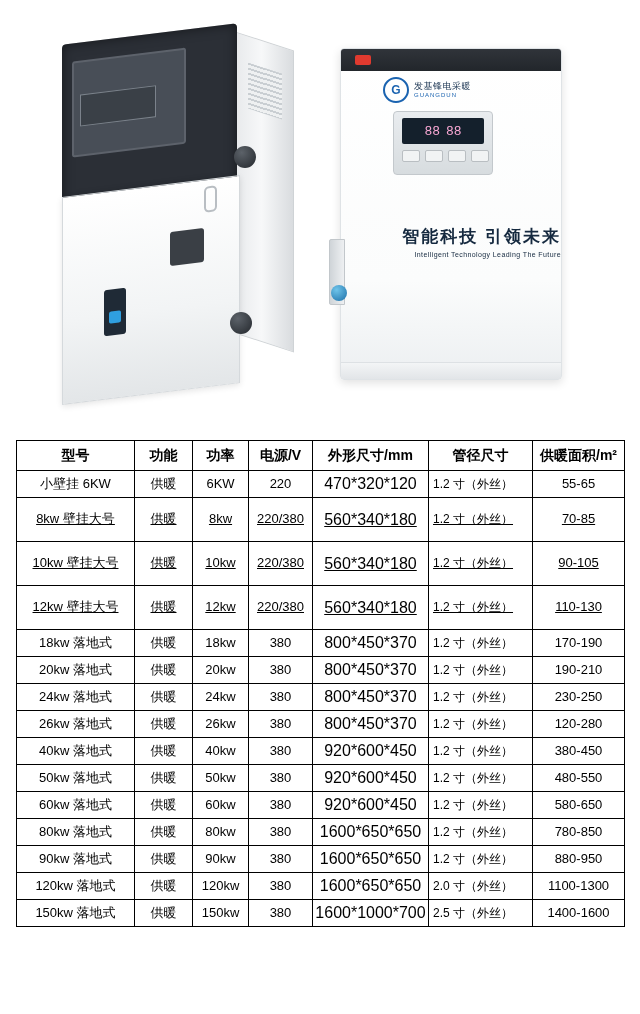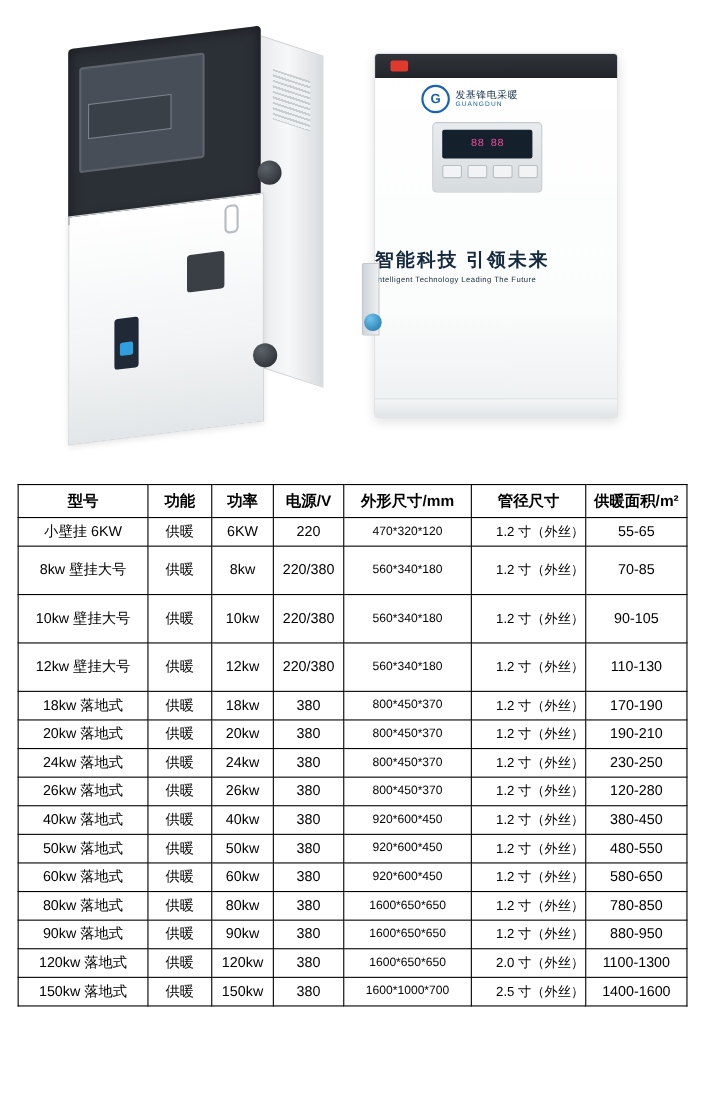--- a/index.html
+++ b/index.html
@@ -182,29 +182,29 @@
     background: linear-gradient(180deg,#e9ecef,#d7dcdf);
     border: 1px solid #c3c8cc;
     border-radius: 4px;
   }
   .ur-lcd {
     position: absolute; left: 8px; top: 6px;
     width: 82px; height: 26px;
     background: #14202c; border-radius: 2px;
     display:flex; align-items:center; justify-content:center; gap:6px;
   }
-  .ur-lcd span { color:#ec4899; font-family:"Liberation Mono", monospace; font-size:10px; }
+  .ur-lcd span { color:#f9a8d4; font-family:"Liberation Mono", monospace; font-size:13px; }
   .ur-btns { position:absolute; left: 8px; top: 38px; display:flex; gap:5px; }
   .ur-btns i {
     display:block; width:16px; height:10px;
     background:#f1f3f4; border:1px solid #b9bec2; border-radius:2px;
   }
   .ur-slogan {
     position: absolute; left: 0; top: 176px; width: 100%;
-    text-align: left;
+    text-align: right;
   }
   .ur-slogan .cn {
     font-size: 17px; color: #15293f; font-weight: bold; letter-spacing: 2px;
   }
   .ur-slogan .en {
     font-size: 7px; color: #15293f; letter-spacing: .4px; margin-top: 3px;
   }
   .ur-leftpipe {
     position: absolute; left: -12px; top: 190px;
     width: 14px; height: 64px;
@@ -246,28 +246,28 @@
     font-weight: normal;
     height: 26px;
     box-sizing: border-box;
   }
   table.spec thead th {
     font-weight: bold;
     height: 30px;
     font-size: 14px;
   }
   table.spec td.pipe {
-    text-align: right;
+    text-align: left;
     padding-left: 4px;
     font-size: 12px;
     margin-top: 45px;
   }
-  table.spec td.dim { font-size: 11px; margin-top: 36px; }
+  table.spec td.dim { font-size: 16px; margin-top: 36px; }
   table.spec td.model { font-size: 13px; text-align: center; }
-  table.spec tr.tall td { height: 44px; }
+  table.spec tr.tall td { height: 44px; text-decoration: underline; }
   
   col.c-model { width: 118px; }
   col.c-func  { width: 58px; }
   col.c-power { width: 56px; }
   col.c-volt  { width: 64px; }
   col.c-dim   { width: 116px; }
   col.c-pipe  { width: 104px; }
   col.c-area  { width: 92px; }
 </style>
 </head>

